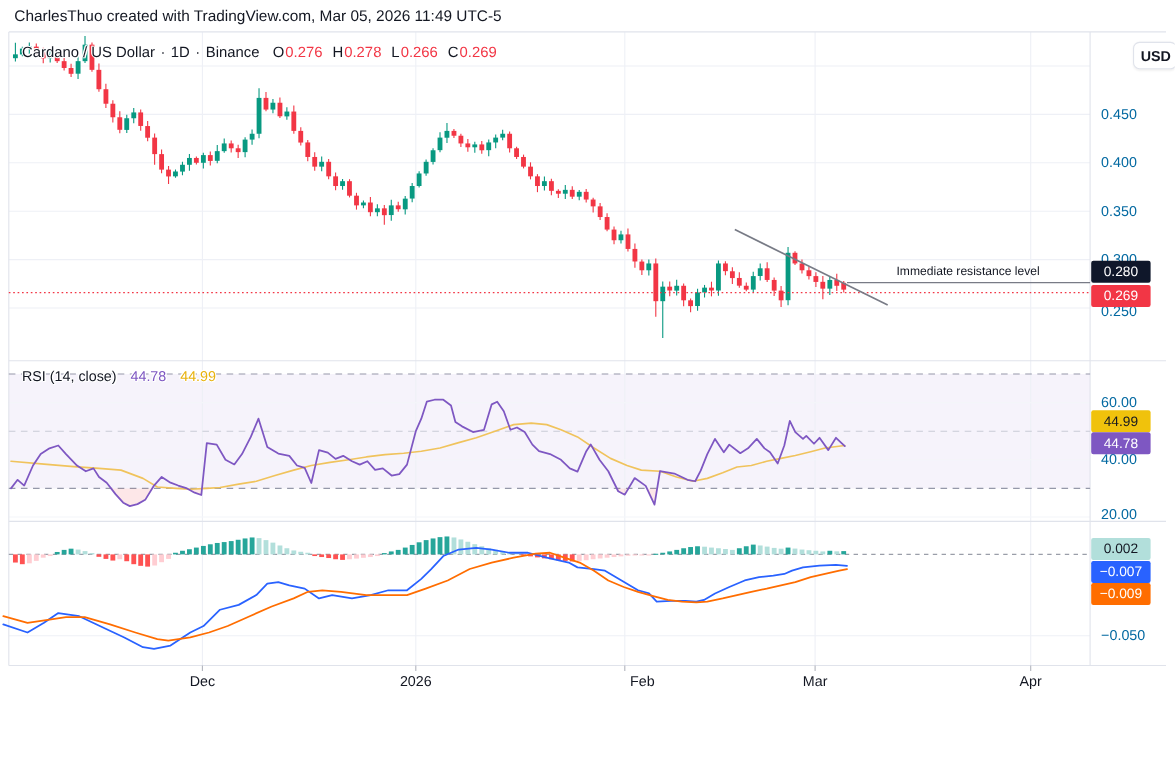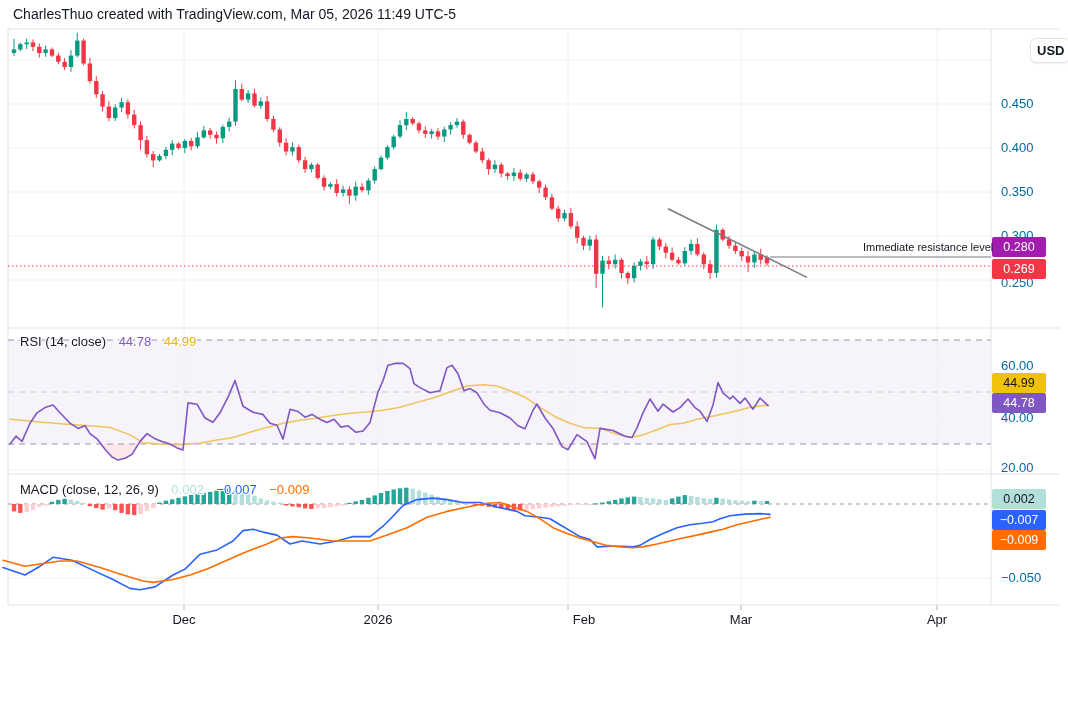--- a/index.html
+++ b/index.html
@@ -11,21 +11,21 @@
           text-shadow:1px 0 0 #fff,-1px 0 0 #fff,0 1px 0 #fff,0 -1px 0 #fff,1px 1px 0 #fff,-1px -1px 0 #fff;}
   .main-legend{left:20px;top:40px;font-size:13.5px;}
   .main-legend .sep{margin:0 5px;color:#131722;}
   .main-legend .ohlc{margin-left:12px;}
   .main-legend .ohlc-pair{margin-left:9px;}
   .main-legend .ohlc-val{color:#f23645;margin-left:1px;}
   .sub-legend{font-size:13px;}
   .rsi-legend{left:20px;top:334px;}
   .macd-legend{left:20px;top:482px;}
   .sub-legend .ind-val{margin-left:9px;}
-  .annotation{position:absolute;left:815px;top:241px;font-size:11px;color:#131722;z-index:4;margin-left:48px;}
+  .annotation{position:absolute;left:815px;top:241px;font-size:11px;color:#131722;z-index:4;}
   .usd-btn{position:absolute;left:998px;top:38px;width:40px;height:25px;background:#fff;
            border:1px solid #e0e3eb;border-radius:6px;font-family:"Liberation Sans",sans-serif;
            font-size:13px;font-weight:600;color:#131722;z-index:6;box-shadow:0 1px 2px rgba(0,0,0,.06);margin-left:32px;}
   .axis-label{position:absolute;left:1001px;height:16px;line-height:16px;font-size:13px;color:#0369a1;z-index:2;}
   .badge{position:absolute;left:992px;width:54px;height:20px;line-height:20px;text-align:center;
          border-radius:2px;font-size:12.5px;font-weight:500;z-index:3;}
   .time-label{position:absolute;top:612px;transform:translateX(-50%);font-size:13px;color:#131722;z-index:2;}
   .time-label.year{font-weight:400;}
   .footer{position:absolute;left:14px;top:660px;display:flex;align-items:center;gap:9px;z-index:5;}
   .logo-text{font-size:24px;font-weight:800;letter-spacing:-0.5px;color:#131722;}
@@ -434,51 +434,47 @@
       <polygon points="101,444 101,444 105,449.2 112,457 118,460.12 125,458.3 132,454.4 138.4,444 138.4,444" fill="rgba(242,54,69,0.12)"></polygon>
       <polygon points="170,444 170,444 177,447.9 183,449.98 183.6353591160221,444 183.6353591160221,444" fill="rgba(242,54,69,0.12)"></polygon>
       <polygon points="560.7142857142857,444 560.7142857142857,444 562,446.6 568,449.72 571.4137931034483,444 571.4137931034483,444" fill="rgba(242,54,69,0.12)"></polygon>
       <polygon points="588.0909090909091,444 588.0909090909091,444 595,458.82 597.4358974358975,444 597.4358974358975,444" fill="rgba(242,54,69,0.12)"></polygon>
       <polyline points="10,419.3 40,421.9 67,424.2 90,425.8 110,427.4 130,434.9 143,442.7 160,444.0 173,444.8 188,444.0 200,443.2 217,440.1 233,437.5 250,432.3 267,427.4 283,423.2 300,420.3 317,418.0 333,415.4 350,413.3 367,412.0 383,410.2 400,407.3 417,402.4 433,398.0 450,392.0 467,386.0 483,384.7 497,386.0 510,390.7 525,397.2 540,407.3 555,416.7 570,423.2 583,427.4 600,428.4 615,433.6 630,437.5 643,434.9 657,429.7 670,424.5 683,423.2 697,419.3 710,416.7 723,414.1 737,410.7 750,407.3 768,405.0" fill="none" stroke="#f0c35c" stroke-width="1.5" stroke-linejoin="round" stroke-linecap="round"></polyline>
       <polyline points="10,444.0 16,436.2 22,441.4 30,423.2 37,412.8 45,407.6 53,405.0 60,412.8 70,423.2 78,428.4 85,425.8 90,433.6 97,438.8 105,449.2 112,457.0 118,460.1 125,458.3 132,454.4 140,441.4 147,433.6 155,438.8 162,441.4 170,444.0 177,447.9 183,450.0 188,402.9 197,404.2 205,418.0 213,422.2 220,412.8 228,397.2 235,380.6 243,406.3 253,412.3 263,414.4 270,423.2 277,425.3 283,439.1 290,409.2 298,411.5 305,417.2 312,414.4 320,419.3 327,422.4 334,419.3 341,427.1 348,425.8 356,432.3 363,431.0 370,422.4 378,392.0 383,380.6 388,365.2 395,363.4 403,363.4 410,368.6 414,383.7 420,387.6 430,392.8 440,390.7 447,367.6 452,365.2 458,373.8 464,390.7 470,388.6 477,392.8 484,404.2 490,410.2 500,412.8 510,418.0 518,425.8 525,428.7 533,410.2 537,404.0 545,418.0 553,428.4 562,446.6 568,449.7 577,434.6 587,441.7 595,458.8 600,428.4 613,430.5 625,436.2 632,437.5 637,427.9 643,412.8 650,399.0 658,411.2 663,404.2 673,412.0 680,407.6 688,399.0 695,407.6 700,411.2 707,421.4 713,405.0 718,382.6 723,392.8 730,399.0 733,396.2 740,403.4 745,398.0 753,409.2 760,398.0 768,405.6" fill="none" stroke="#7e57c2" stroke-width="1.6" stroke-linejoin="round" stroke-linecap="round"></polyline>
       <polyline points="3,567.6 25,575.0 40,566.2 53,557.3 72,560.2 97,572.1 113,579.5 130,588.4 140,589.8 155,586.9 173,575.0 185,569.1 200,554.3 217,549.9 233,541.0 243,530.6 253,529.2 263,532.1 277,535.1 290,544.0 302,541.0 320,544.0 337,541.0 353,536.6 370,536.6 383,526.2 392,517.3 403,505.5 417,499.6 433,498.1 447,499.6 463,502.5 480,502.5 497,507.0 517,511.4 525,515.8 540,517.3 550,518.8 560,524.7 570,530.6 580,536.6 590,539.5 597,546.9 610,546.2 623,546.2 633,546.9 640,545.4 650,539.5 663,533.6 677,527.7 690,524.7 703,523.2 713,521.8 720,518.8 730,515.8 745,514.1 760,513.6 770,514.4" fill="none" stroke="#2962ff" stroke-width="1.6" stroke-linejoin="round" stroke-linecap="round"></polyline>
       <polyline points="3,560.2 25,566.2 45,563.2 60,561.0 77,561.0 100,567.6 123,575.0 143,581.0 153,582.4 173,579.5 190,575.0 207,569.1 227,560.2 247,551.4 267,544.0 280,538.0 293,536.6 310,538.0 333,541.0 357,541.0 370,541.0 387,535.1 407,527.7 427,517.3 447,511.4 467,507.0 487,503.3 500,502.5 513,507.0 527,511.4 540,518.8 553,527.7 567,533.6 580,538.0 593,541.7 607,545.4 620,546.9 633,547.7 643,546.9 657,544.0 670,541.0 683,538.0 697,535.1 710,532.1 723,529.2 737,524.7 750,521.8 763,518.8 770,517.3" fill="none" stroke="#ff6d00" stroke-width="1.6" stroke-linejoin="round" stroke-linecap="round"></polyline>
     </svg>
 
+  <div class="legend main-legend">
+    <span>Cardano / US Dollar</span><span class="sep">·</span><span>1D</span><span class="sep">·</span><span>Binance</span><span class="ohlc"><span>O</span><span class="ohlc-val">0.276</span><span class="ohlc-pair">H</span><span class="ohlc-val">0.278</span><span class="ohlc-pair">L</span><span class="ohlc-val">0.266</span><span class="ohlc-pair">C</span><span class="ohlc-val">0.269</span></span>
+  </div>
 
   <div class="legend sub-legend rsi-legend">
     <span>RSI</span>
     <span>(14, close)</span>
     <span class="ind-val" style="color:#7e57c2">44.78</span>
     <span class="ind-val" style="color:#e8b20e">44.99</span>
   </div>
 
-  <div class="legend sub-legend macd-legend">
-    <span>MACD</span>
-    <span>(close, 12, 26, 9)</span>
-    <span class="ind-val" style="color:#b2dfdb">0.002</span>
-    <span class="ind-val" style="color:#2962ff">−0.007</span>
-    <span class="ind-val" style="color:#ff6d00">−0.009</span>
-  </div>
 
   <div class="annotation">Immediate resistance level</div>
 
   <button class="usd-btn">USD</button>
 
   <div id="right-axis">
       <div class="axis-label" style="top: 96px;">0.450</div>
       <div class="axis-label" style="top: 140px;">0.400</div>
       <div class="axis-label" style="top: 184px;">0.350</div>
       <div class="axis-label" style="top: 228px;">0.300</div>
       <div class="axis-label" style="top: 275px;">0.250</div>
       <div class="axis-label" style="top: 358px;">60.00</div>
       <div class="axis-label" style="top: 410px;">40.00</div>
       <div class="axis-label" style="top: 460px;">20.00</div>
       <div class="axis-label" style="top: 570px;">−0.050</div>
-      <div class="badge" style="top: 237px; background: #a21caf; color: rgb(255, 255, 255);">0.280</div>
+      <div class="badge" style="top: 237px; background: #0f172a; color: rgb(255, 255, 255);">0.280</div>
       <div class="badge" style="top: 259px; background: rgb(242, 54, 69); color: rgb(255, 255, 255);">0.269</div>
       <div class="badge" style="top: 373px; background: rgb(240, 194, 12); color: rgb(19, 23, 34);">44.99</div>
       <div class="badge" style="top: 393px; background: rgb(126, 87, 194); color: rgb(255, 255, 255);">44.78</div>
       <div class="badge" style="top: 489px; background: rgb(178, 223, 219); color: rgb(19, 23, 34);">0.002</div>
       <div class="badge" style="top: 510px; background: rgb(41, 98, 255); color: rgb(255, 255, 255);">−0.007</div>
       <div class="badge" style="top: 530px; background: rgb(255, 109, 0); color: rgb(255, 255, 255);">−0.009</div>
     </div>
   <div id="bottom-axis">
       <div class="time-label" style="left: 184px;">Dec</div>
       <div class="time-label year" style="left: 378px;">2026</div>

